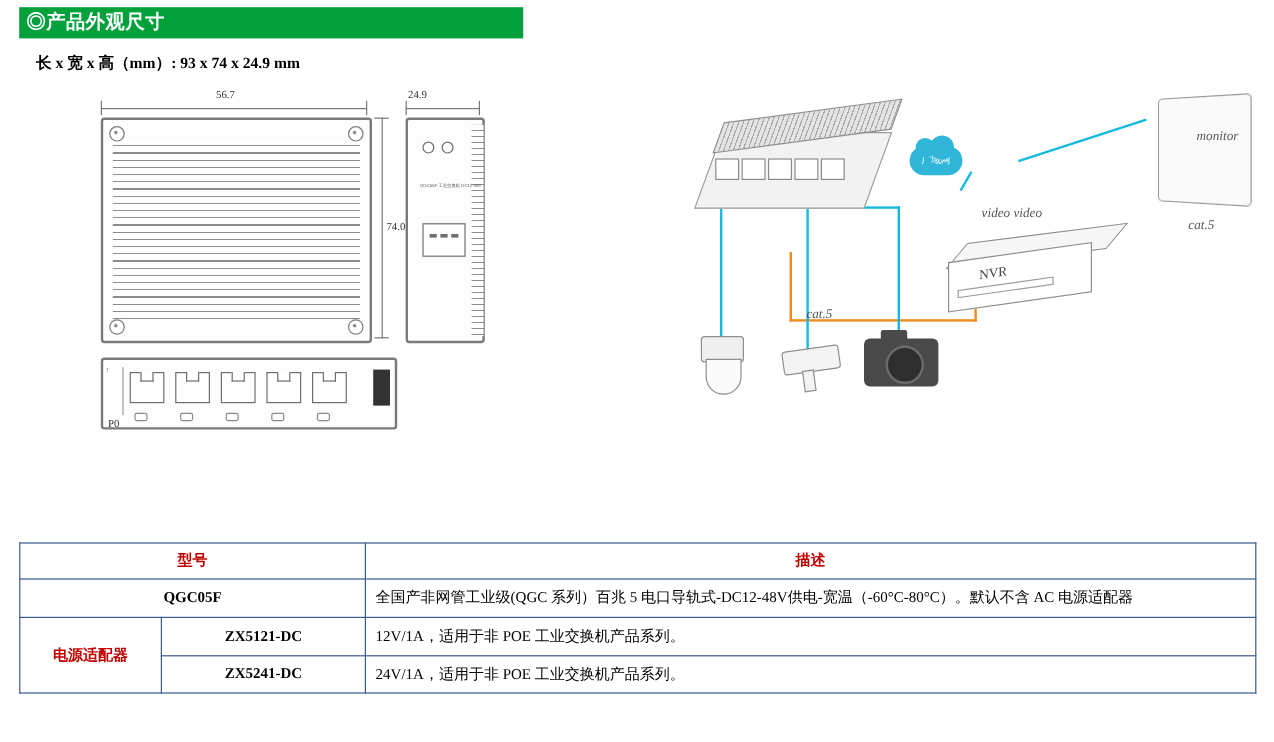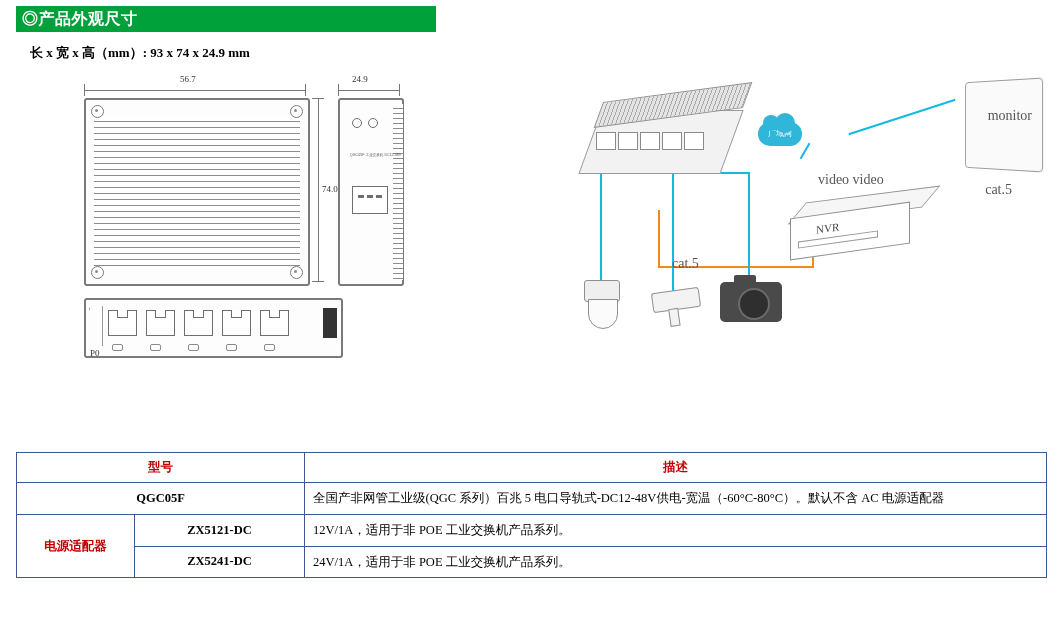--- a/index.html
+++ b/index.html
@@ -180,21 +180,20 @@
   
   .frontview {
     position: absolute;
     left: 64px;
     top: 226px;
     width: 243px;
     height: 56px;
     border: 2px solid #7a7a7a;
     border-radius: 3px;
     background: #fdfdfd;
-    padding-left: 12px;
   }
   .port {
     position: absolute;
     top: 10px;
     width: 27px;
     height: 24px;
     border: 1px solid #6e6e6e;
     background: #fff;
   }
   .port::before {
@@ -408,23 +407,24 @@
     width: 22px; height: 8px;
     background: #4a4a4a;
     border-radius: 2px 2px 0 0;
   }
 
   .wire { position: absolute; }
   .wire-blue  { background: #14b9e0; }
   .wire-orange{ background: #f08a1e; }
   .applbl {
     position: absolute;
-    font-size: 14px;
+    font-size: 11px;
     color: #555;
     font-family: "Liberation Serif", serif;
+    font-style: italic;
     white-space: nowrap;
   }
 
   
   .order-table {
     position: absolute;
     left: 16px;
     top: 452px;
     width: 1031px;
     border-collapse: collapse;
@@ -475,21 +475,21 @@
   <div class="drawing">
 
     <div class="dimline hline" style="left:64px; top:18px; width:222px;"></div>
     <div class="dimline vline" style="left:64px; top:12px; height:12px;"></div>
     <div class="dimline vline" style="left:285px; top:12px; height:12px;"></div>
     <div class="lbl" style="left:160px; top:2px;">56.7</div>
 
     <div class="dimline hline" style="left:318px; top:18px; width:62px;"></div>
     <div class="dimline vline" style="left:318px; top:12px; height:12px;"></div>
     <div class="dimline vline" style="left:379px; top:12px; height:12px;"></div>
-    <div class="lbl" style="left:332px; top:2px;">24.9</div>
+    <div class="lbl" style="left:320px; top:2px;">24.9</div>
 
     <div class="dimline vline" style="left:298px; top:26px; height:184px;"></div>
     <div class="dimline hline" style="left:292px; top:26px; width:12px;"></div>
     <div class="dimline hline" style="left:292px; top:209px; width:12px;"></div>
     <div class="lbl" style="left:302px; top:112px;text-align:right;">74.0</div>
 
     <div class="topview">
       <div class="fins"></div>
       <div class="screw" style="left:5px;  top:5px;"></div>
       <div class="screw" style="right:5px; top:5px;"></div>

